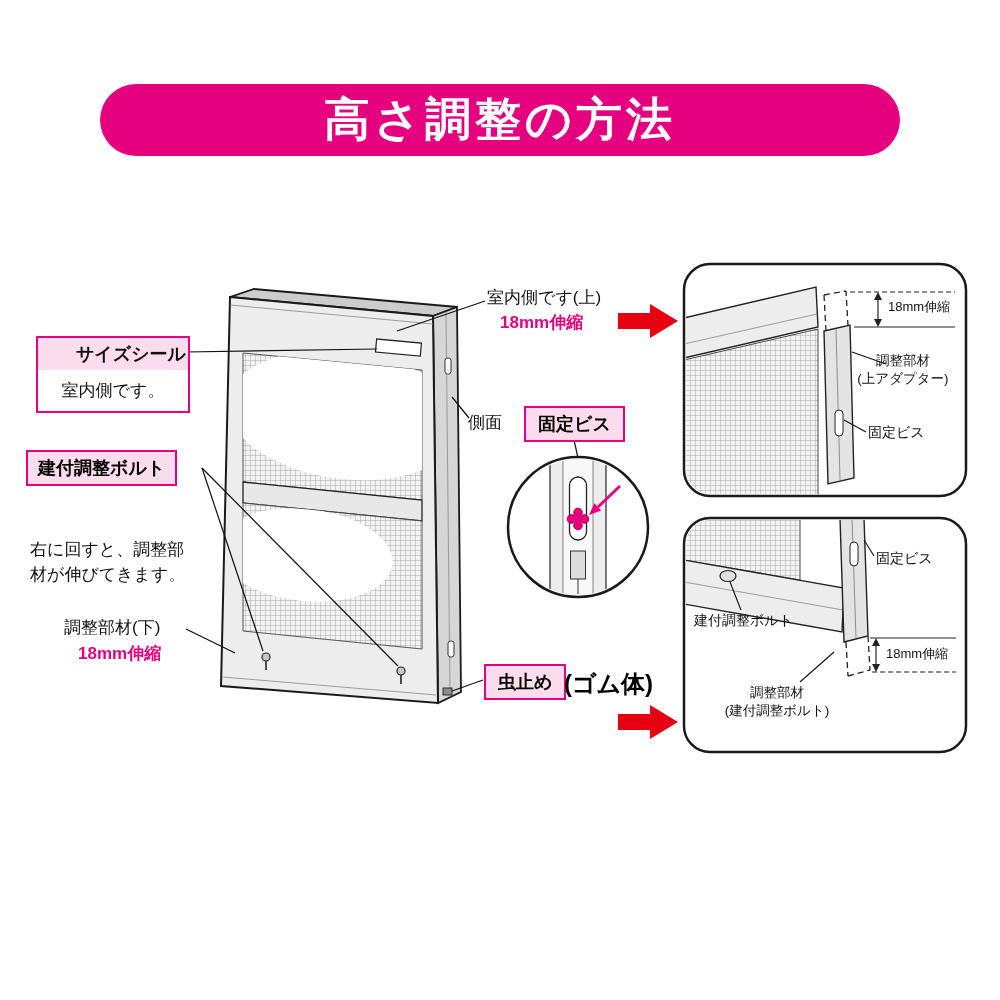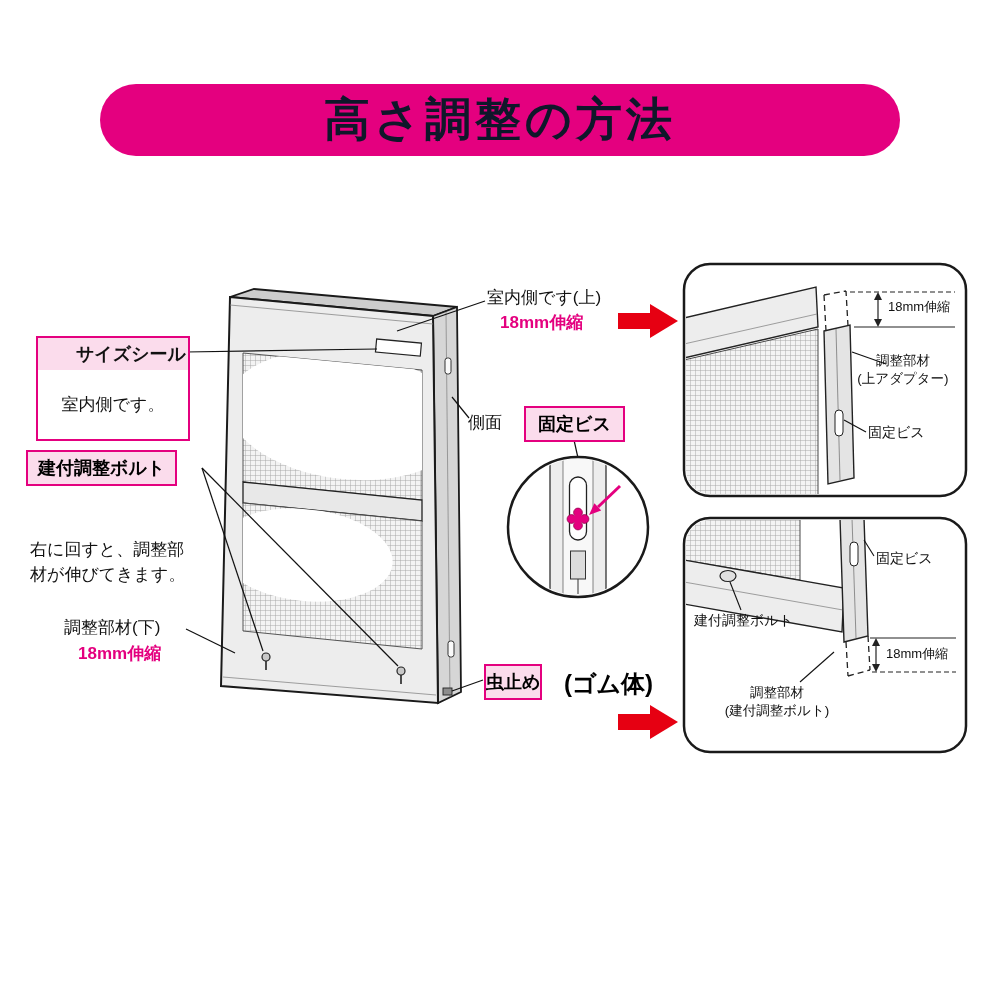--- a/index.html
+++ b/index.html
@@ -8,37 +8,37 @@
     font-family:"Liberation Sans","DejaVu Sans",sans-serif; overflow:hidden; color:#111;
   }
   svg.diagram { position:absolute; left:0; top:0; }
 
   
   .banner {
     position:absolute; left:100px; top:84px; width:800px; height:72px;
     background:#E4007F; border-radius:36px;
     display:flex; align-items:center; justify-content:center;
   }
-  .banner-text { color:#0f172a; font-size:46px; font-weight:bold; letter-spacing:4px; }
+  .banner-text { color:#ffffff; font-size:46px; font-weight:bold; letter-spacing:4px; }
 
   .lbl { position:absolute; white-space:nowrap; }
 
   
   .pinkbox {
     position:absolute; border:2.5px solid #E4007F; background:#FBDCEC;
     font-weight:bold; color:#000; padding:4px 10px; font-size:18px; white-space:nowrap;
   }
 
   .seal-box { position:absolute; left:36px; top:336px; width:150px; border:2.5px solid #E4007F; background:#fff; text-align:center; }
   .seal-box .row1 { background:#FBDCEC; font-weight:bold; font-size:18px; padding:4px 2px;text-align:right; }
-  .seal-box .row2 { background:#fff; font-size:17px; padding:23px 2px; }
+  .seal-box .row2 { background:#fff; font-size:17px; padding:9px 2px; }
 
   .bolt-box   { left:26px;  top:450px; }
   .screw-box  { left:524px; top:406px; padding:4px 12px; }
-  .insect-box { left:484px; top:664px; padding:4px 0; }
+  .insect-box { left:484px; top:664px; padding:4px 12px; }
 
   .bolt-note  { left:30px; top:502px; width:158px; font-size:17px; line-height:1.45; white-space:normal;margin-top:36px; }
 
   .adj-lower     { left:64px;  top:616px; font-size:17px;text-align:center; }
   .stretch-lower { left:78px;  top:642px; font-size:17px; font-weight:bold; color:#E4007F; }
   .adj-upper     { left:487px; top:286px; font-size:17px; }
   .stretch-upper { left:500px; top:311px; font-size:17px; font-weight:bold; color:#E4007F; }
   .side-face     { left:468px; top:411px; font-size:17px; }
   .rubber        { left:564px; top:668px; font-size:24px; font-weight:bold; color:#000000; }
 

